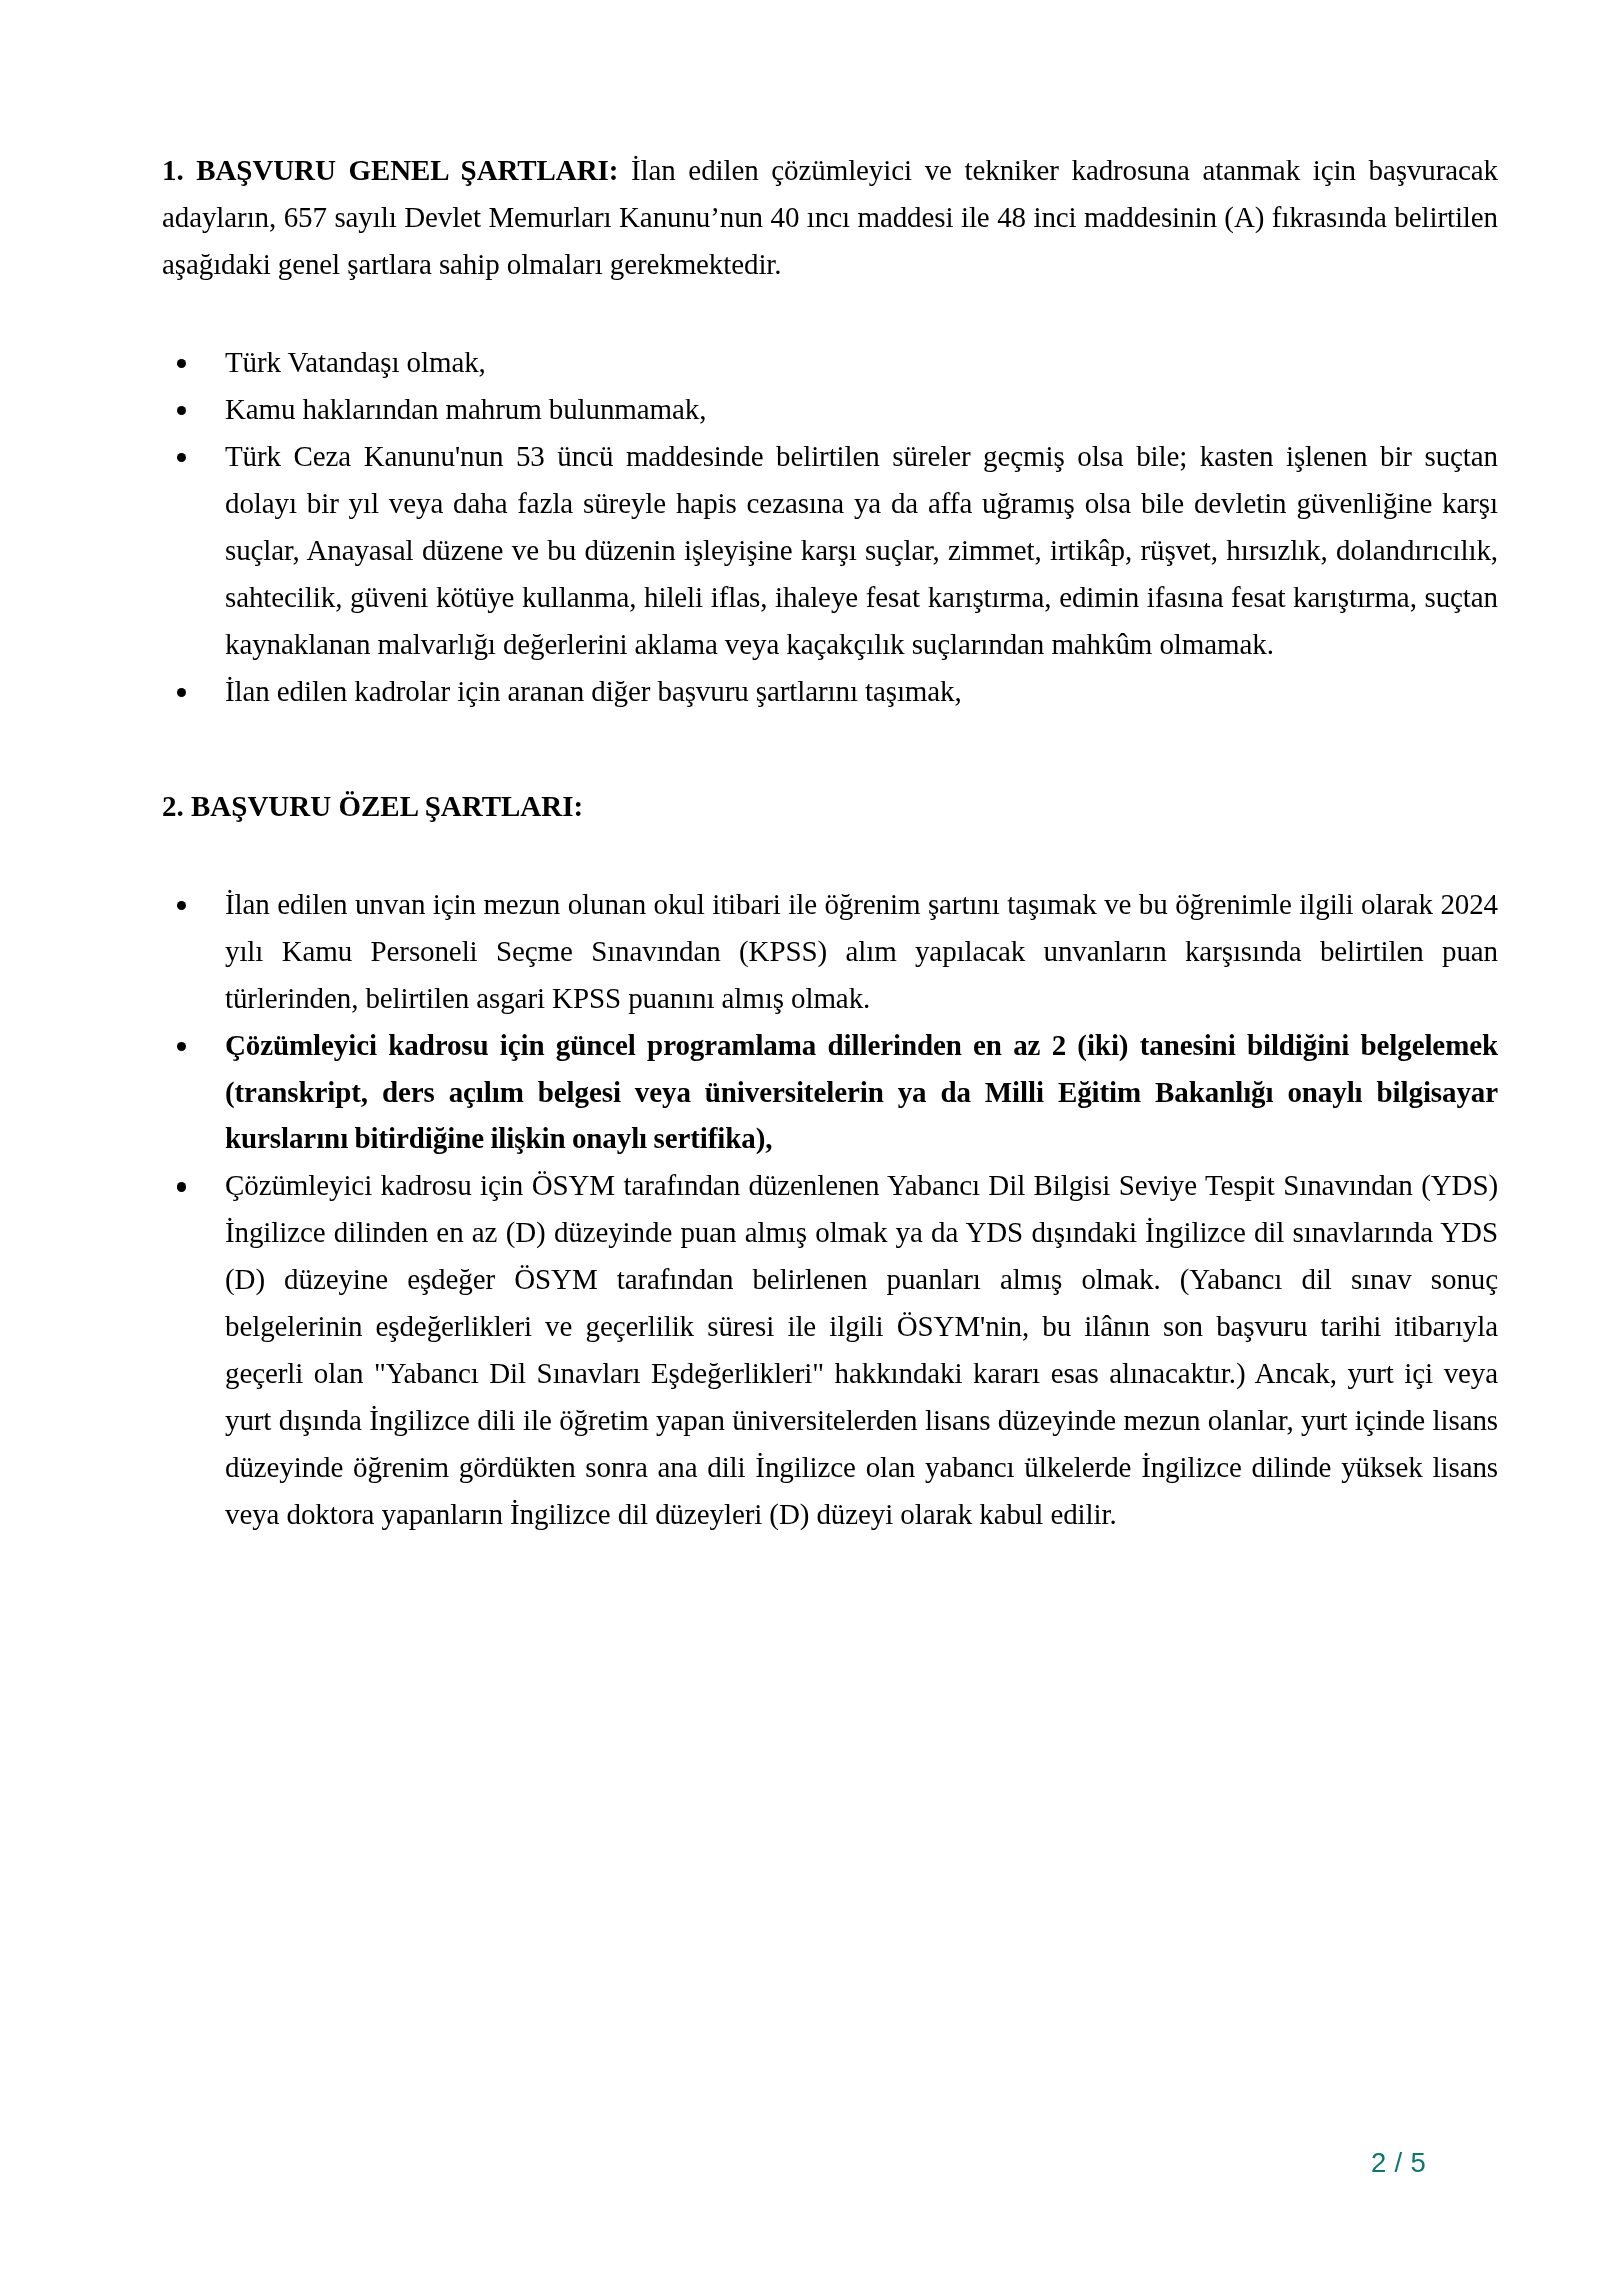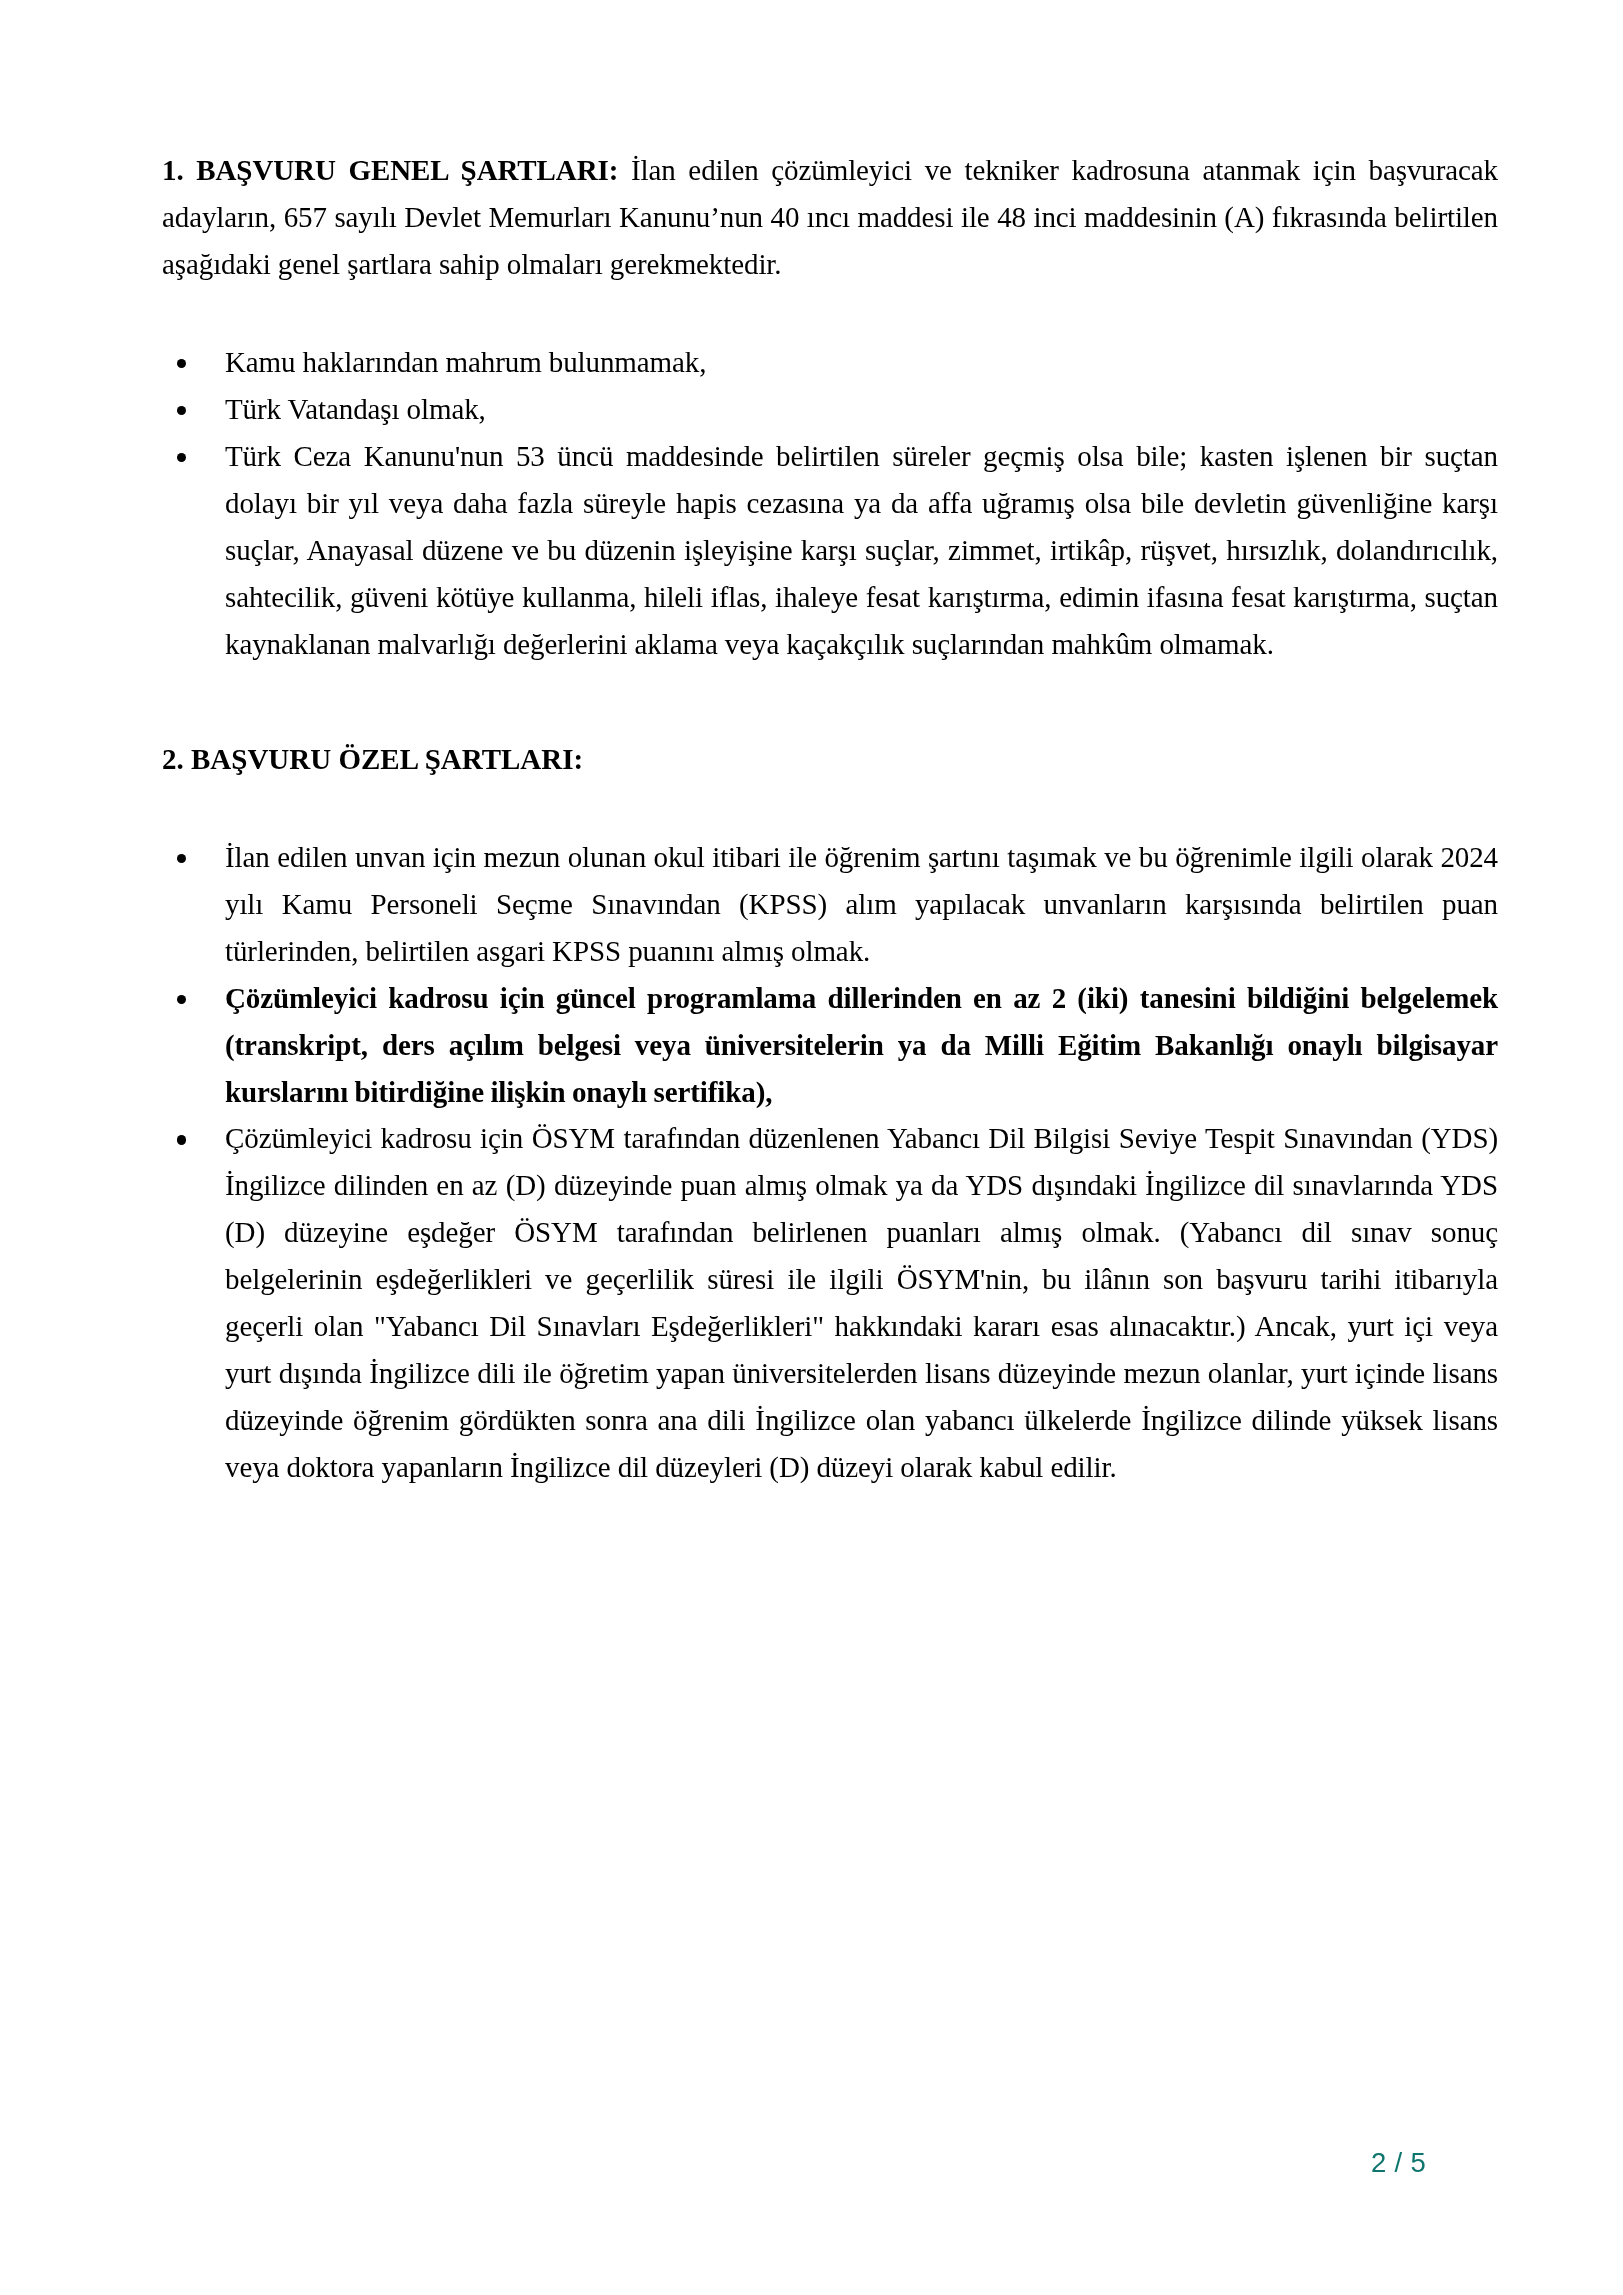--- a/index.html
+++ b/index.html
@@ -90,23 +90,24 @@
 <body>
 
 <div class="page">
   <div class="content">
 
     <p class="para"><span class="strong-head">1. BAŞVURU GENEL ŞARTLARI:</span><span> İlan edilen çözümleyici ve tekniker kadrosuna atanmak için başvuracak adayların, 657 sayılı Devlet Memurları Kanunu’nun 40 ıncı maddesi ile 48 inci maddesinin (A) fıkrasında belirtilen aşağıdaki genel şartlara sahip olmaları gerekmektedir.</span></p>
 
     <div class="gap-md"></div>
 
     <ul class="bullets">
+      <li><span>Türk Vatandaşı olmak,</span></li>
       <li><span>Kamu haklarından mahrum bulunmamak,</span></li>
-      <li><span>Türk Vatandaşı olmak,</span></li>
       <li><span>Türk Ceza Kanunu'nun 53 üncü maddesinde belirtilen süreler geçmiş olsa bile; kasten işlenen bir suçtan dolayı bir yıl veya daha fazla süreyle hapis cezasına ya da affa uğramış olsa bile devletin güvenliğine karşı suçlar, Anayasal düzene ve bu düzenin işleyişine karşı suçlar, zimmet, irtikâp, rüşvet, hırsızlık, dolandırıcılık, sahtecilik, güveni kötüye kullanma, hileli iflas, ihaleye fesat karıştırma, edimin ifasına fesat karıştırma, suçtan kaynaklanan malvarlığı değerlerini aklama veya kaçakçılık suçlarından mahkûm olmamak.</span></li>
+      <li><span>İlan edilen kadrolar için aranan diğer başvuru şartlarını taşımak,</span></li>
     </ul>
 
     <div class="gap-lg"></div>
 
     <p class="section-heading">2. BAŞVURU ÖZEL ŞARTLARI:</p>
 
     <div class="gap-md"></div>
 
     <ul class="bullets">
       <li><span>İlan edilen unvan için mezun olunan okul itibari ile öğrenim şartını taşımak ve bu öğrenimle ilgili olarak 2024 yılı Kamu Personeli Seçme Sınavından (KPSS) alım yapılacak unvanların karşısında belirtilen puan türlerinden, belirtilen asgari KPSS puanını almış olmak.</span></li>

